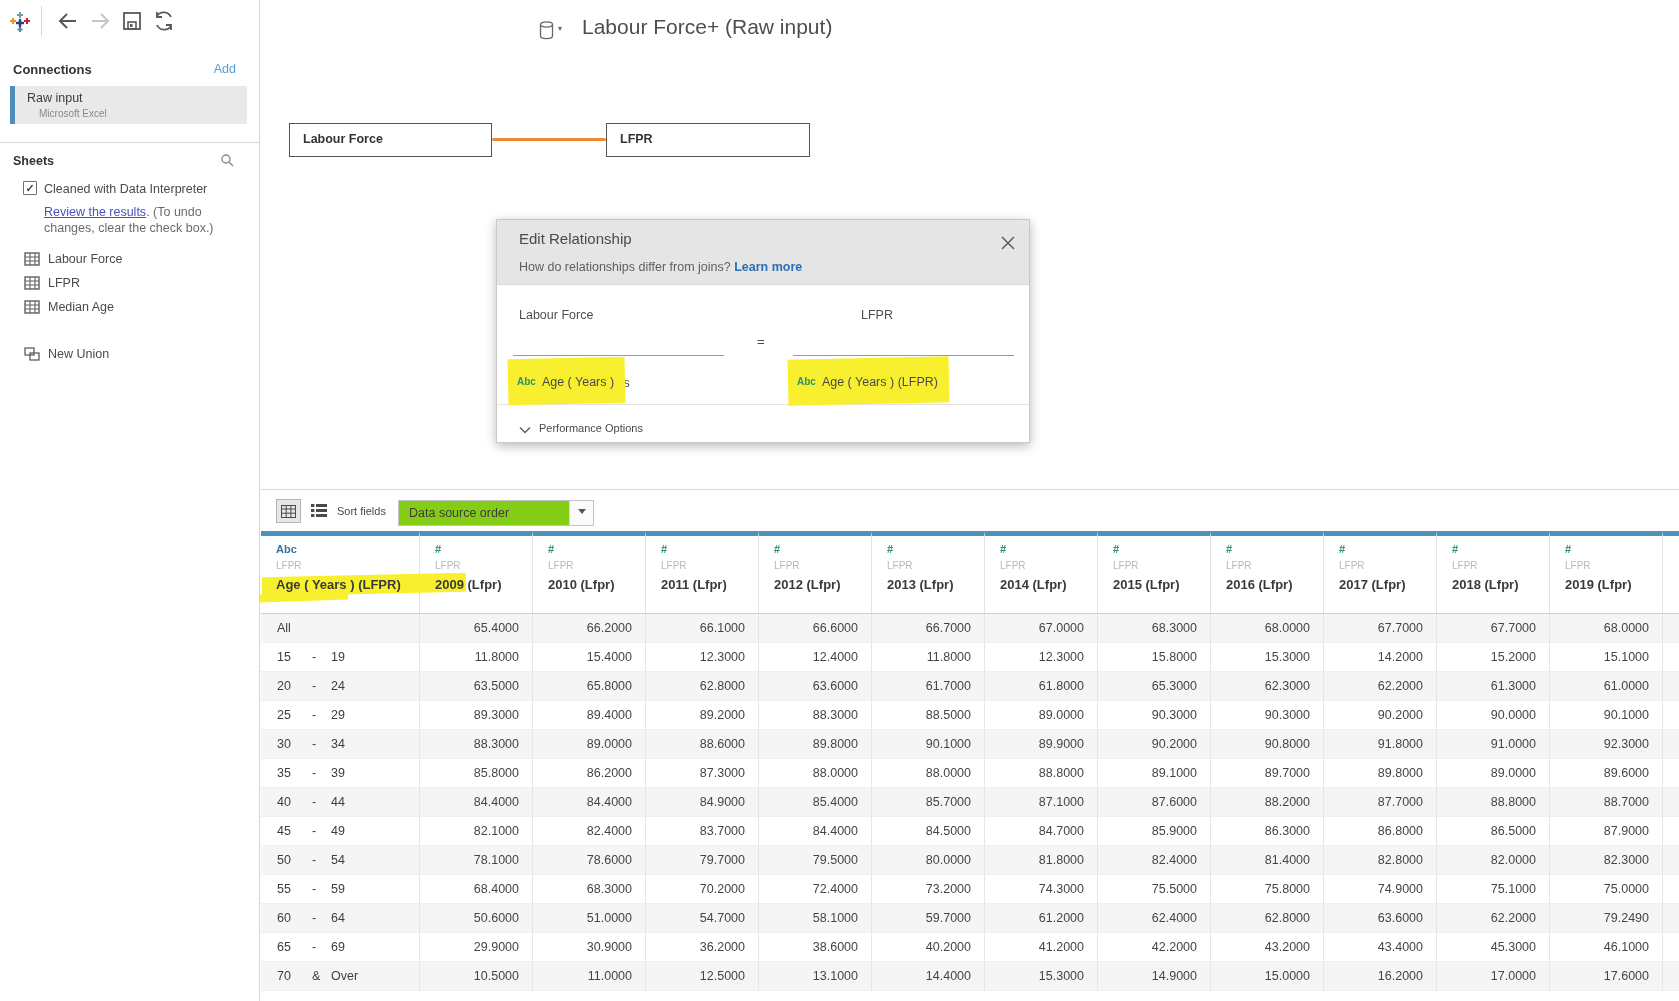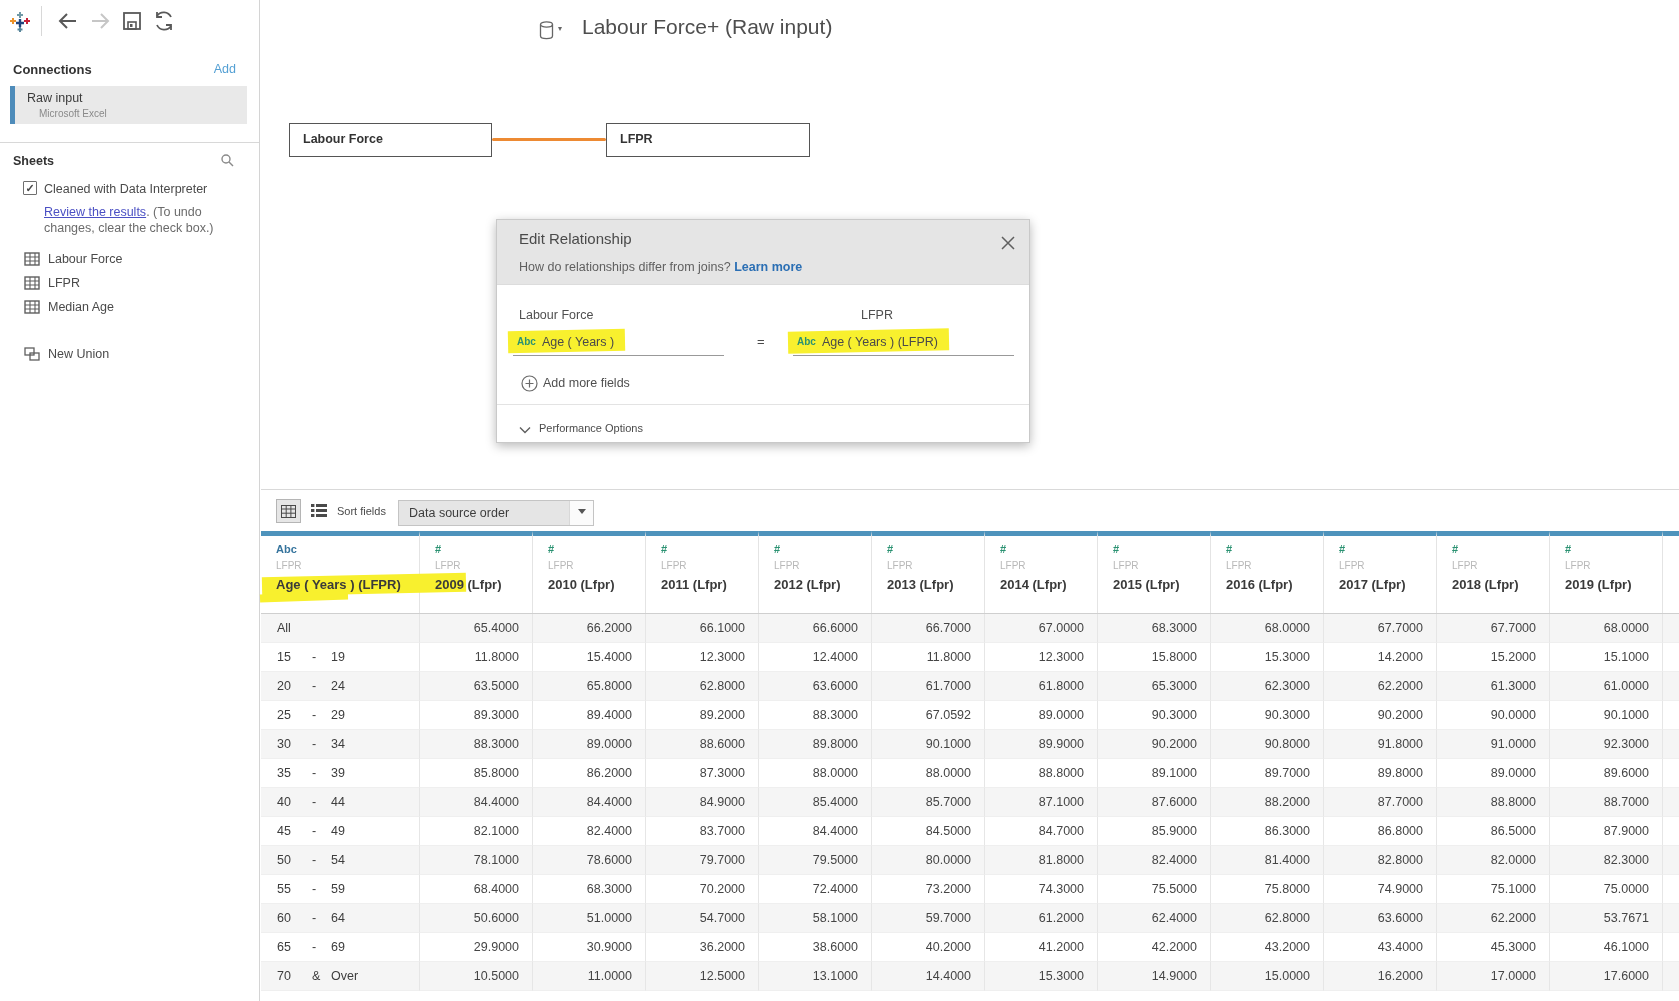--- a/index.html
+++ b/index.html
@@ -44,35 +44,35 @@
   .dialog { position:absolute; left:496px; top:219px; width:534px; height:224px; background:#fff; border:1px solid #c9c9c9; box-shadow:0 3px 10px rgba(0,0,0,.28); z-index:10; }
   .dlg-head { position:absolute; left:0; top:0; width:100%; height:65px; background:#e5e5e5; border-bottom:1px solid #dcdcdc; }
   .dlg-title { position:absolute; left:22px; top:10px; font-size:15px; color:#4a4a4a; }
   .dlg-sub { position:absolute; left:22px; top:40px; font-size:12.5px; color:#5f5f5f; }
   .dlg-sub b { color:#2b6fb4; font-weight:bold; cursor:pointer; }
   .dlg-close { position:absolute; right:13px; top:15px; width:16px; height:16px; cursor:pointer; }
   .fld-label { position:absolute; top:88px; font-size:12.5px; color:#4f4f4f; }
   .fld { position:absolute; top:110px; height:26px; border-bottom:1px solid #999; cursor:pointer; }
   .fld-type { font-size:10px; font-weight:bold; color:#2b9272; margin-right:6px; vertical-align:1px; }
   .fld-name { font-size:12.5px; color:#4a4a4a; }
-  .hl { position:relative; display:inline-block; padding:2px 4px; z-index:1; }
+  .hl { position:relative; display:inline-block; padding:14px 4px; z-index:1;margin-top:28px; }
   .hl::before { content:""; position:absolute; left:-5px; right:-7px; top:0; bottom:0; background:#f8f02e; transform:rotate(-1.2deg); z-index:-1; }
   .eq { position:absolute; left:260px; top:114px; font-size:13px; color:#4a4a4a; }
   .addmore { position:absolute; left:24px; top:155px; height:18px; cursor:pointer; }
   .addmore span { position:absolute; left:22px; top:1px; font-size:12.5px; color:#4f4f4f; white-space:nowrap; }
   .dlg-div { position:absolute; left:0; top:184px; width:100%; height:1px; background:#e3e3e3; }
   .perf { position:absolute; left:22px; top:201px; height:18px; cursor:pointer; }
   .perf span { position:absolute; left:20px; top:1px; font-size:11px; color:#4a4a4a; white-space:nowrap; }
 
   
   .grid-div { position:absolute; left:261px; top:489px; right:0; height:1px; background:#d9d9d9; }
   .gbtn { position:absolute; top:499px; width:25px; height:24px; cursor:pointer; }
   .gbtn.sel { background:#e6e6e6; border:1px solid #b5b5b5; }
   .sort-label { position:absolute; left:337px; top:505px; font-size:11px; color:#4a4a4a; }
-  .dropdown { position:absolute; left:398px; top:500px; width:196px; height:26px; border:1px solid #c4c4c4; background:#e5e5e5; cursor:pointer; }
+  .dropdown { position:absolute; left:398px; top:500px; width:196px; height:26px; border:1px solid #c4c4c4; background:#84cc16; cursor:pointer; }
   .dd-value { position:absolute; left:10px; top:5px; font-size:12.5px; color:#3d3d3d; }
   .dd-btn { position:absolute; right:0; top:0; width:24px; height:24px; border-left:1px solid #d8d8d8; background:#fbfbfb; }
   .dd-caret { position:absolute; left:8px; top:8px; width:0; height:0; border-left:4px solid transparent; border-right:4px solid transparent; border-top:5px solid #555; }
 
   
   .tbl { position:absolute; left:261px; top:531px; width:1418px; }
   .hrow { display:flex; height:83px; border-bottom:1px solid #cfcfcf; background:#fff; }
   .hcell { position:relative; border-top:5px solid #4e93bc; border-right:1px solid #e4e4e4; padding:7px 0 0 15px; cursor:pointer; overflow:visible; }
   .hsym { font-size:11px; font-weight:bold; height:15px; }
   .sym-str { color:#36749d; }
@@ -368,21 +368,21 @@
           <div class="tcell num cn">61.3000</div>
           <div class="tcell num cn">61.0000</div>
           <div class="tcell cg"></div>
         </div>
         <div class="trow">
           <div class="tcell lbl c0"><span class="t1">25</span><span class="t2">-</span><span class="t3">29</span></div>
           <div class="tcell num cn">89.3000</div>
           <div class="tcell num cn">89.4000</div>
           <div class="tcell num cn">89.2000</div>
           <div class="tcell num cn">88.3000</div>
-          <div class="tcell num cn">67.0592</div>
+          <div class="tcell num cn">88.5000</div>
           <div class="tcell num cn">89.0000</div>
           <div class="tcell num cn">90.3000</div>
           <div class="tcell num cn">90.3000</div>
           <div class="tcell num cn">90.2000</div>
           <div class="tcell num cn">90.0000</div>
           <div class="tcell num cn">90.1000</div>
           <div class="tcell cg"></div>
         </div>
         <div class="trow band">
           <div class="tcell lbl c0"><span class="t1">30</span><span class="t2">-</span><span class="t3">34</span></div>
@@ -479,21 +479,21 @@
           <div class="tcell num cn">50.6000</div>
           <div class="tcell num cn">51.0000</div>
           <div class="tcell num cn">54.7000</div>
           <div class="tcell num cn">58.1000</div>
           <div class="tcell num cn">59.7000</div>
           <div class="tcell num cn">61.2000</div>
           <div class="tcell num cn">62.4000</div>
           <div class="tcell num cn">62.8000</div>
           <div class="tcell num cn">63.6000</div>
           <div class="tcell num cn">62.2000</div>
-          <div class="tcell num cn">53.7671</div>
+          <div class="tcell num cn">79.2490</div>
           <div class="tcell cg"></div>
         </div>
         <div class="trow">
           <div class="tcell lbl c0"><span class="t1">65</span><span class="t2">-</span><span class="t3">69</span></div>
           <div class="tcell num cn">29.9000</div>
           <div class="tcell num cn">30.9000</div>
           <div class="tcell num cn">36.2000</div>
           <div class="tcell num cn">38.6000</div>
           <div class="tcell num cn">40.2000</div>
           <div class="tcell num cn">41.2000</div>

